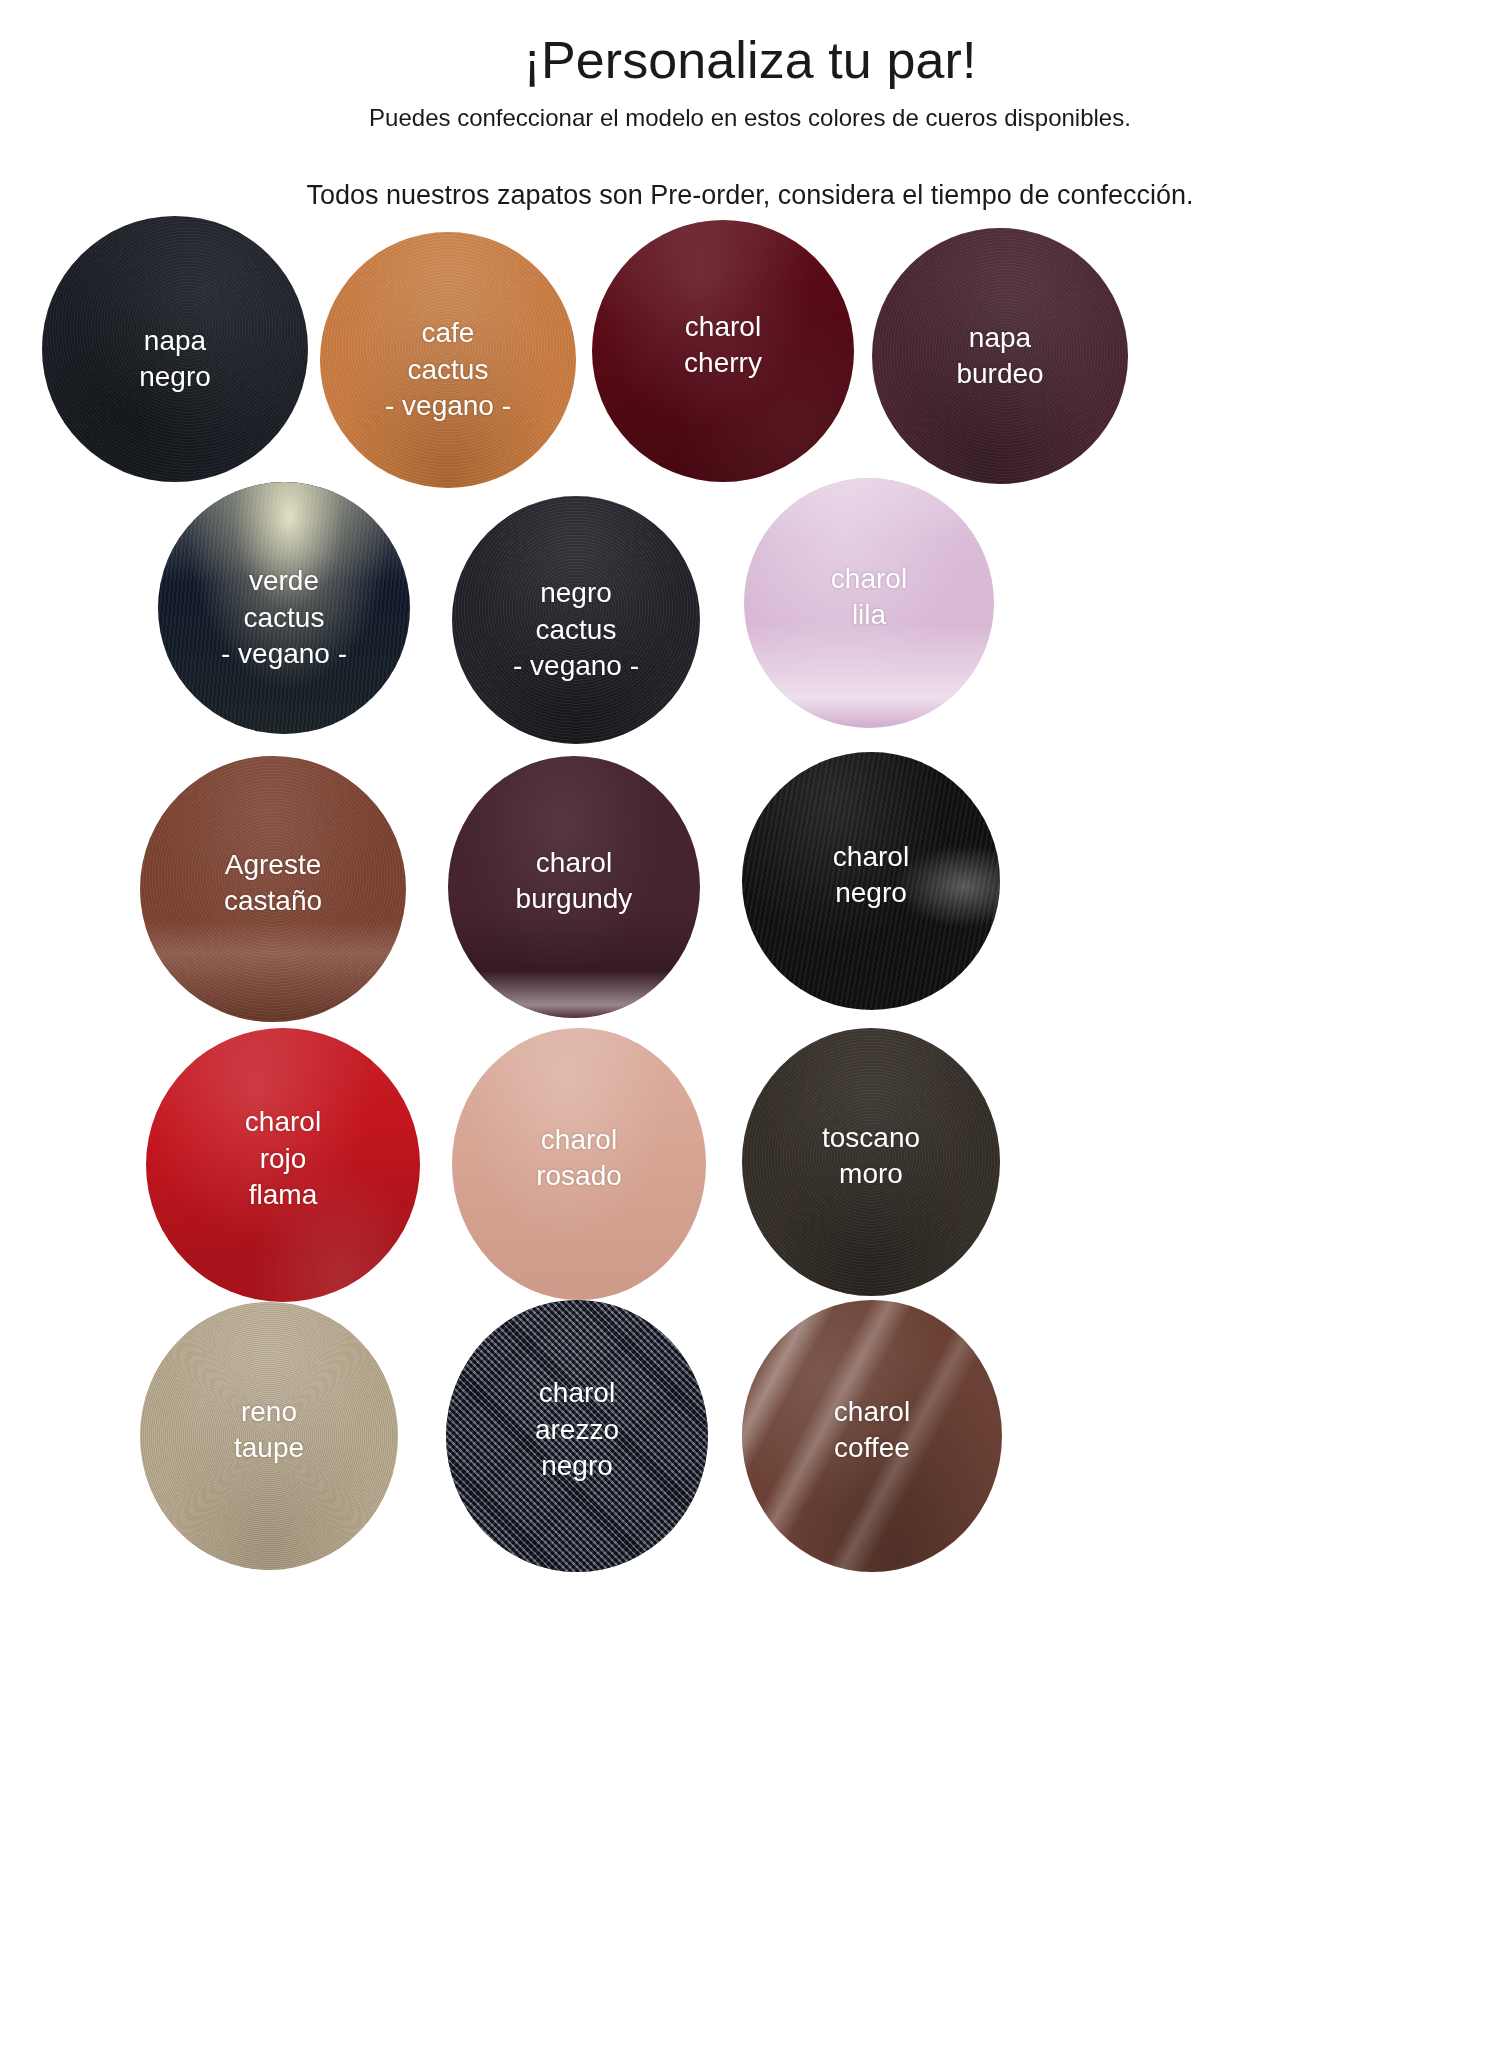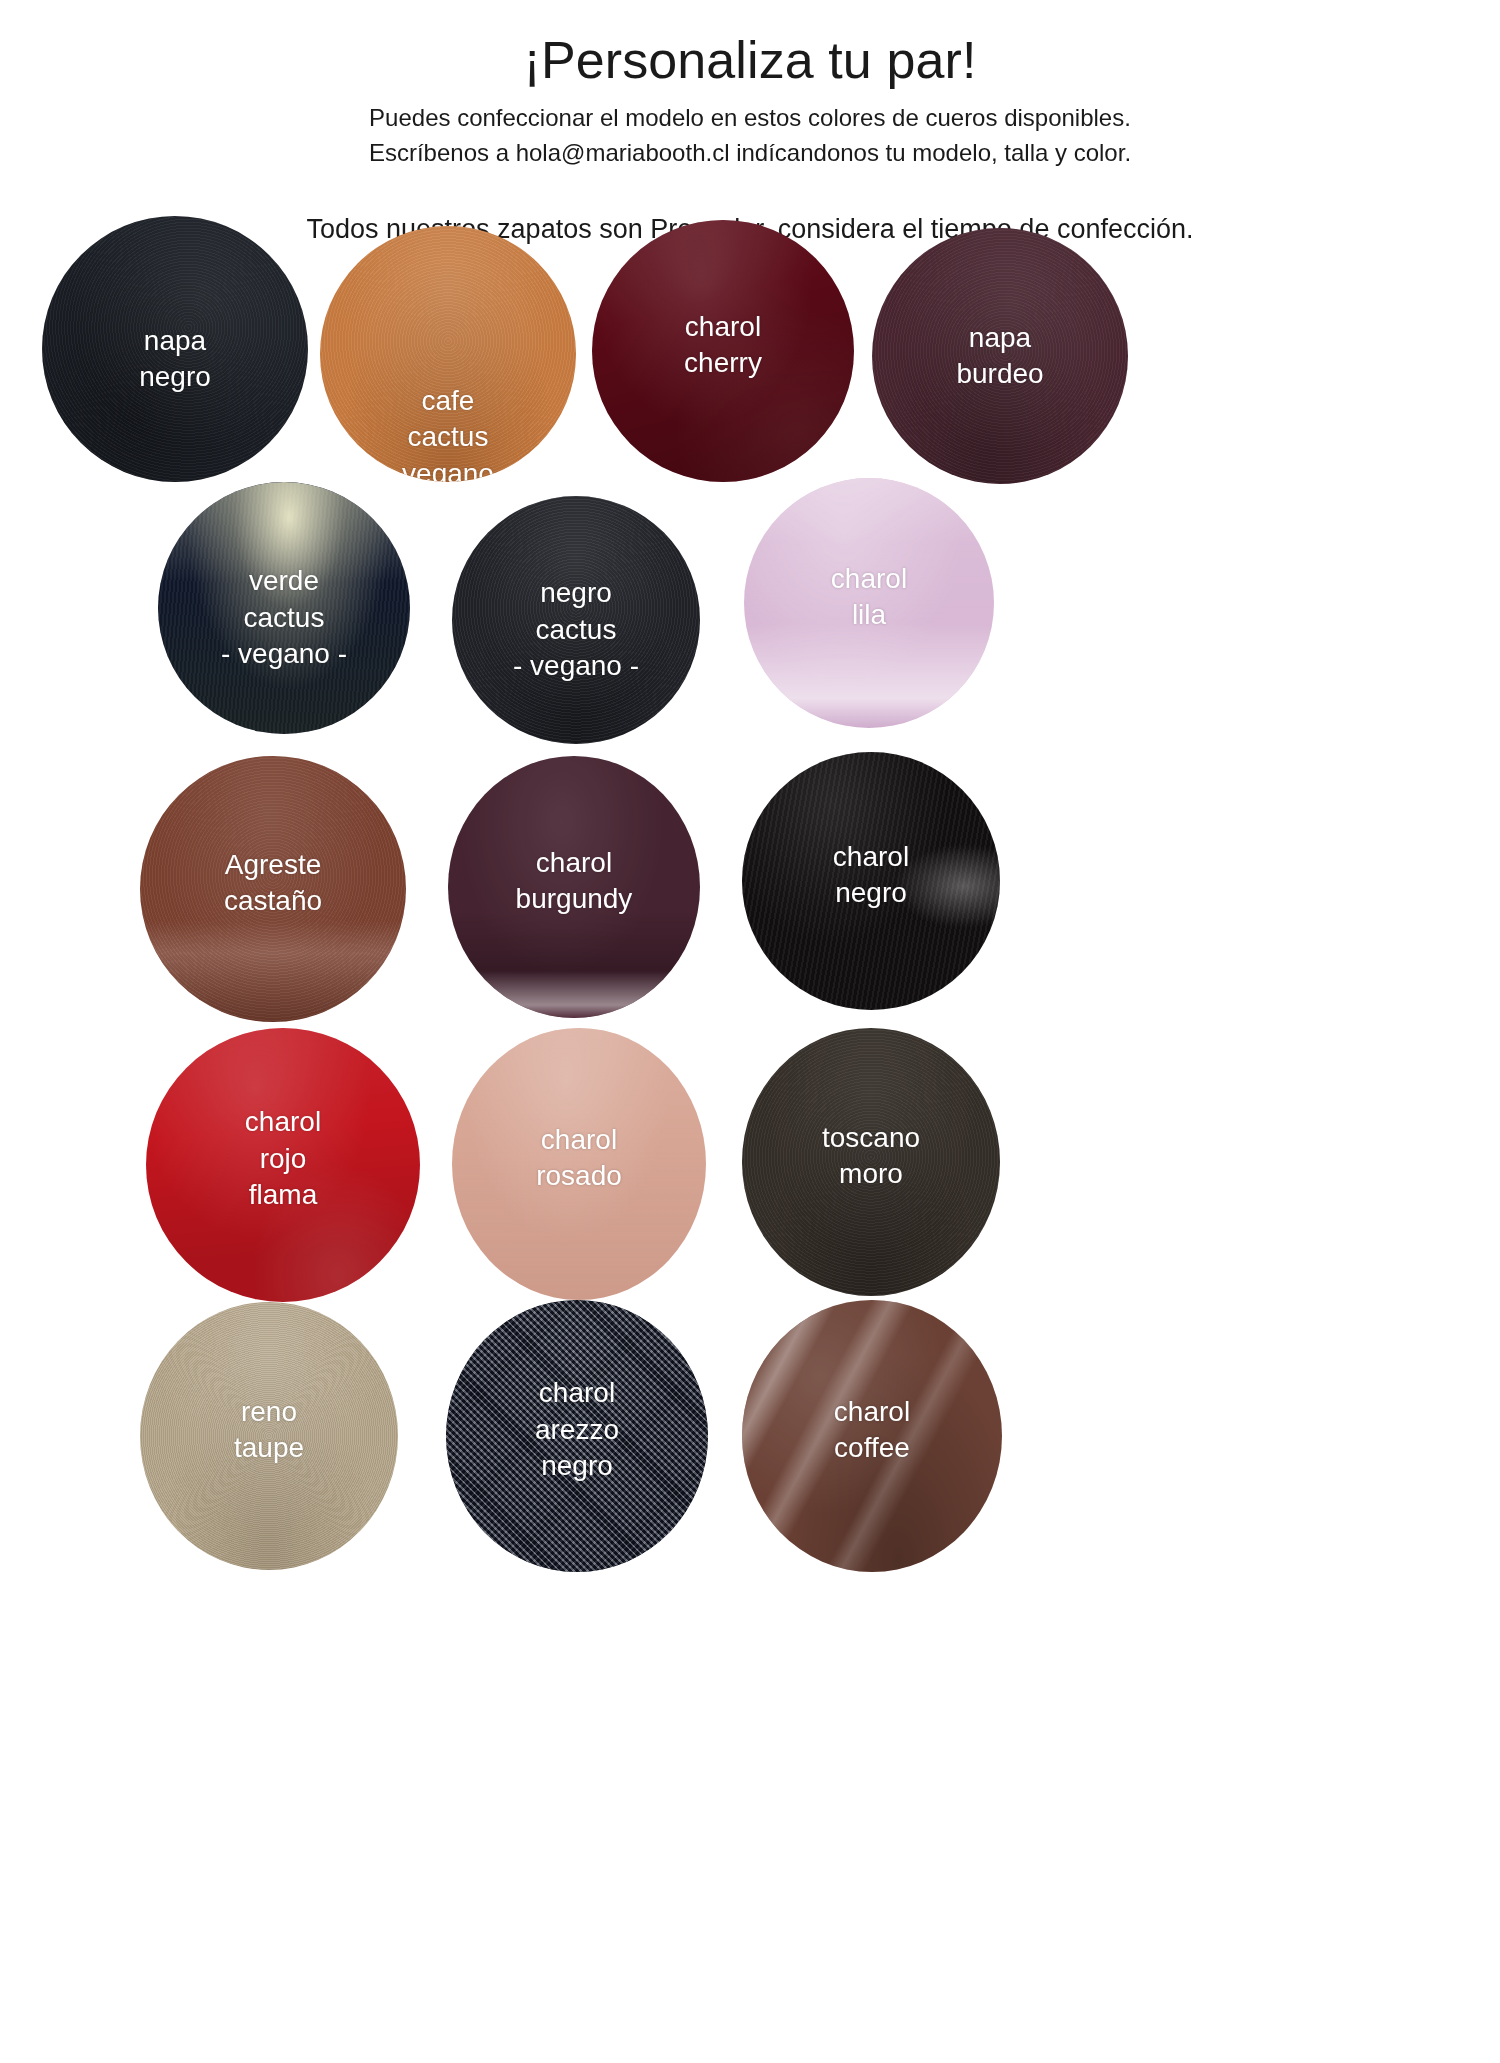--- a/index.html
+++ b/index.html
@@ -94,34 +94,33 @@
   .lbl-shift-dn   { transform: translateY(10px); }
 </style>
 </head>
 <body>
 
 <div id="page">
 
   <div class="header">
     <h1 class="title">¡Personaliza tu par!</h1>
     <p class="subline">Puedes confeccionar el modelo en estos colores de cueros disponibles.</p>
-    <p class="subline second">Escríbenos a hola@mariabooth.cl indícandonos tu modelo, talla y color.</p>
     <p class="note">Todos nuestros zapatos son Pre-order, considera el tiempo de confección.</p>
   </div>
 
   <div class="swatch" style="left:42px; top:216px; width:266px; height:266px; background:#1d2128;">
     <div class="grain" style="background:
            radial-gradient(ellipse at 60% 30%, rgba(255,255,255,0.07), rgba(0,0,0,0) 58%),
            repeating-radial-gradient(circle at 55% 42%, rgba(255,255,255,0.045) 0 1px, rgba(0,0,0,0.05) 1px 3px),
            radial-gradient(ellipse at 35% 75%, rgba(0,0,0,0.35), rgba(0,0,0,0) 65%);"></div>
     <div class="label lbl-shift-dn">napa
 negro</div>
   </div>
 
-  <div class="swatch" style="left:320px; top:226px; width:256px; height:256px; background:#c97d42;align-items:flex-end;">
+  <div class="swatch" style="left:320px; top:232px; width:256px; height:256px; background:#c97d42;">
     <div class="grain" style="background:
            radial-gradient(ellipse at 50% 25%, rgba(255,255,255,0.13), rgba(0,0,0,0) 62%),
            repeating-radial-gradient(circle at 50% 45%, rgba(255,255,255,0.05) 0 1px, rgba(120,60,20,0.07) 1px 3px),
            radial-gradient(ellipse at 50% 95%, rgba(90,45,15,0.28), rgba(0,0,0,0) 60%);"></div>
     <div class="label lbl-shift-dn">cafe
 cactus
 - vegano -</div>
   </div>
 
   <div class="swatch" style="left:592px; top:220px; width:262px; height:262px; background:#5a0b17;">

